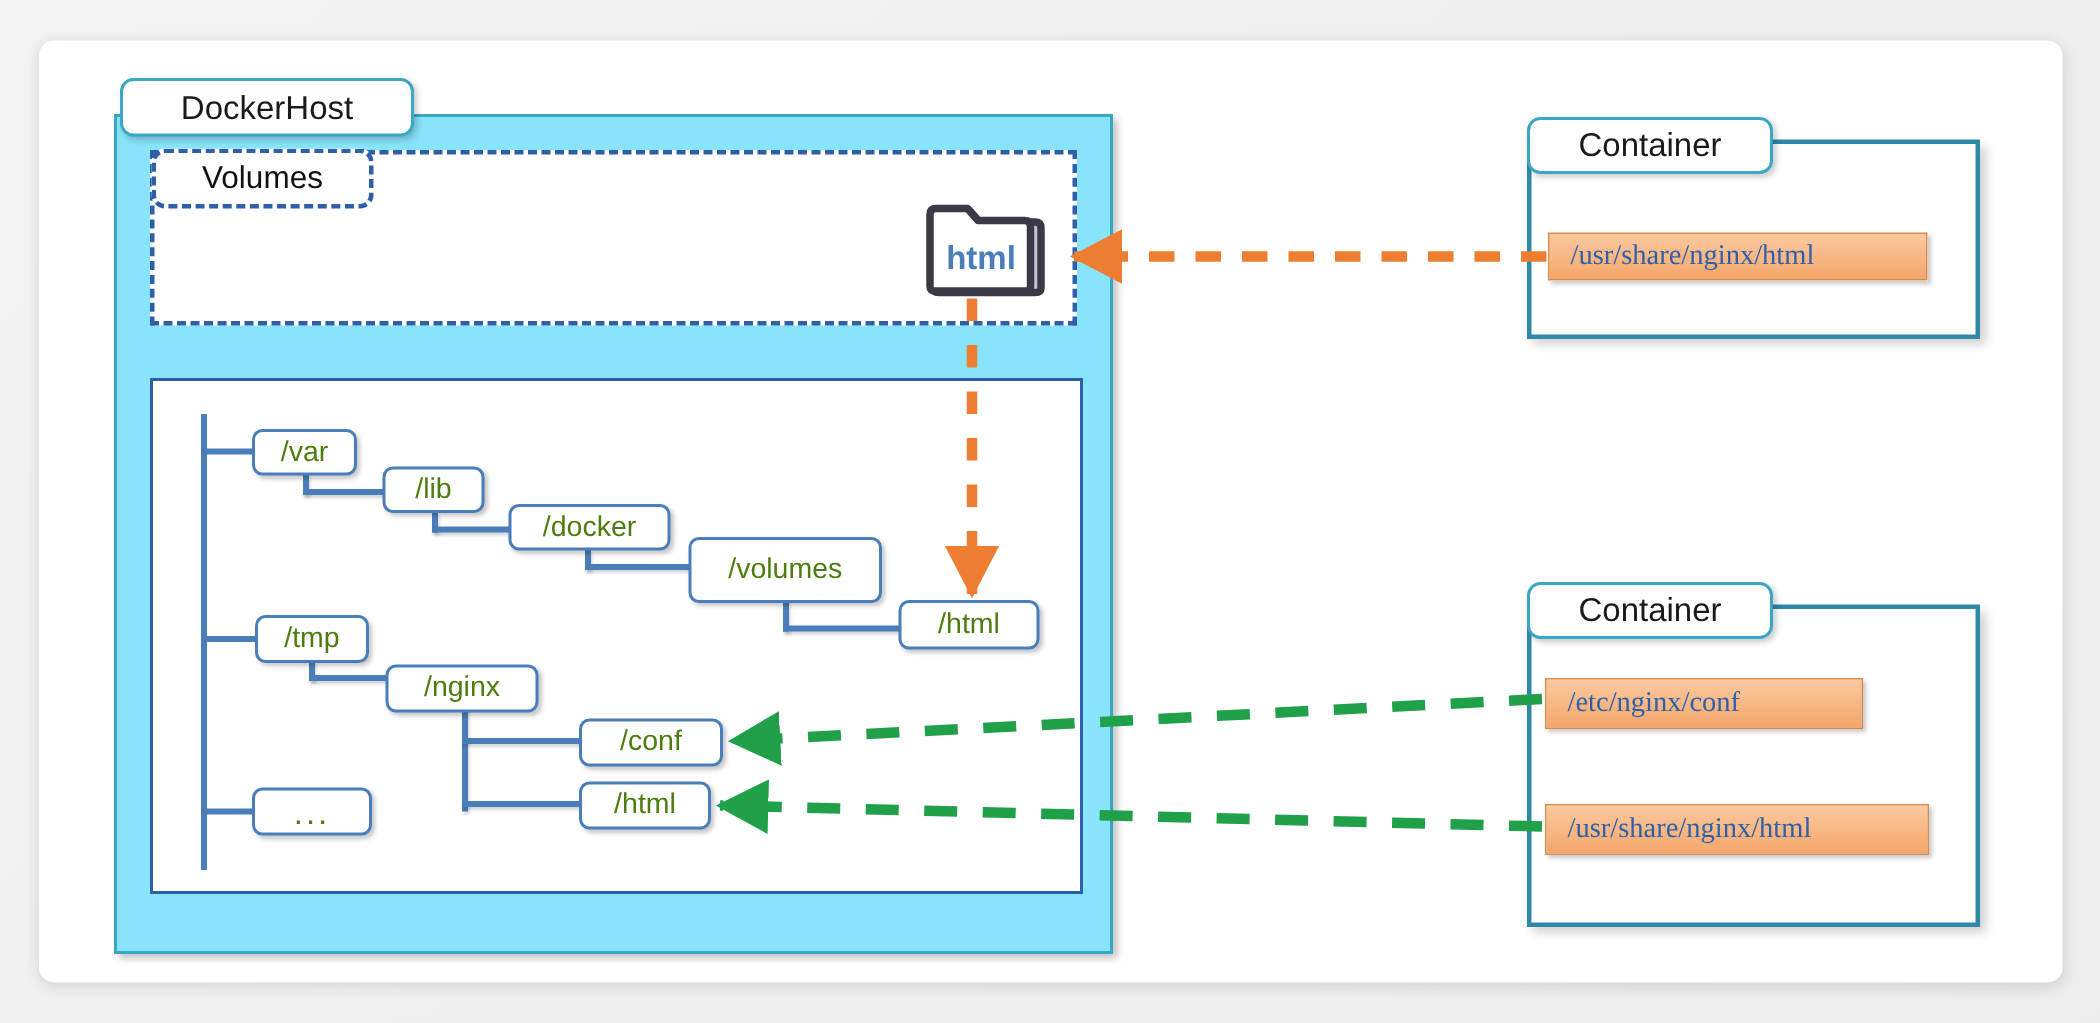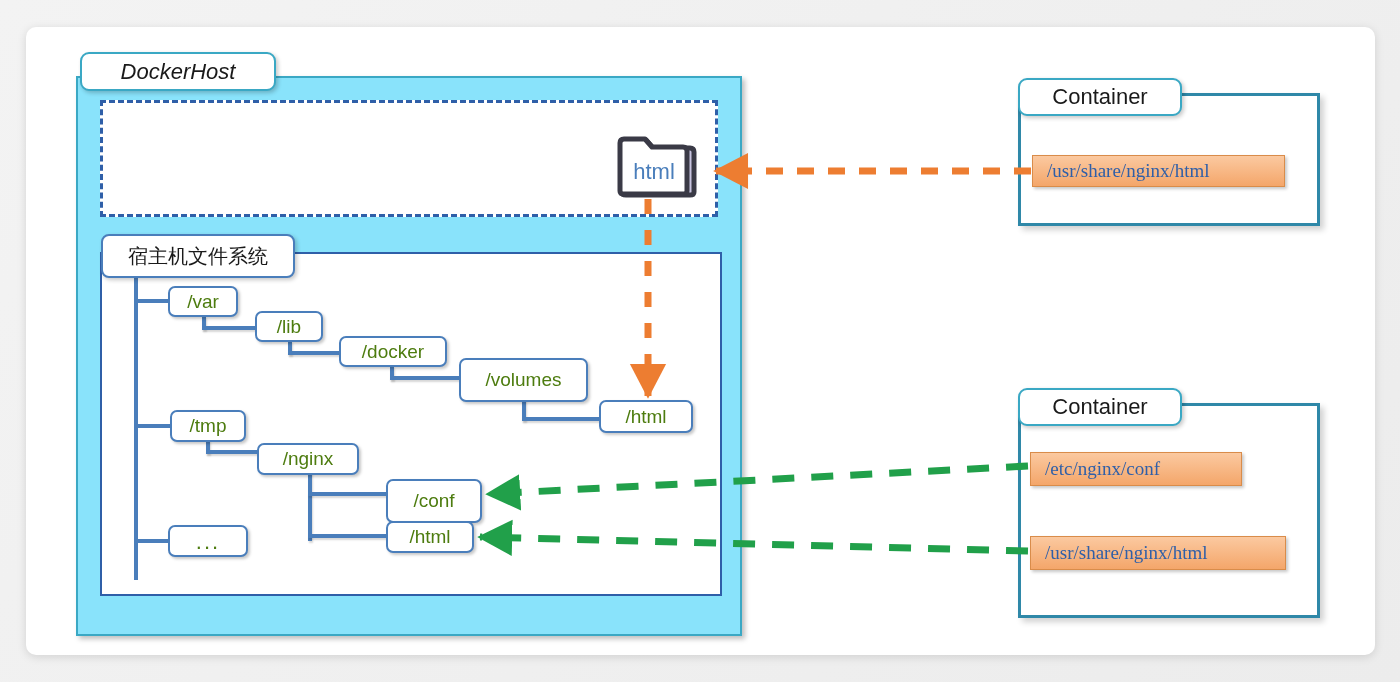--- a/index.html
+++ b/index.html
@@ -40,21 +40,20 @@
     border-radius: 9px;
     box-shadow: 2px 2px 4px rgba(0,0,0,.22);
     display: flex; align-items: center; justify-content: center;
     color: #1a1a1a;
     z-index: 6;
     box-sizing: border-box;
   }
   #dockerhost-title {
     left: 80px; top: 52px; width: 196px; height: 39px;
     font-size: 22px;
-    font-style: italic;
   }
 
   
   .volumes-body {
     position: absolute;
     left: 100px; top: 100px;
     width: 618px; height: 117px;
     background: #ffffff;
     border: 3.5px dashed #2f5fa8;
     box-sizing: border-box;
@@ -79,21 +78,21 @@
     position: absolute;
     left: 612px; top: 134px;
     width: 96px; height: 65px;
     z-index: 8;
   }
   .folder-icon .ftext {
     position: absolute;
     left: 0; top: 0; width: 84px; height: 65px;
     display: flex; align-items: center; justify-content: center;
     font-size: 22px; color: #4a7ebb;
-    padding-top: 10px; box-sizing: border-box;
+    padding-top: 10px; box-sizing: border-box; font-weight: bold;
   }
 
   
   .hostfs-body {
     position: absolute;
     left: 100px; top: 252px;
     width: 622px; height: 344px;
     background: #ffffff;
     border: 2.5px solid #2f5fa8;
     box-sizing: border-box;
@@ -211,43 +210,43 @@
     </div>
   <div class="node" style="left:599px; top:400px; width:94px;  height:33px;">
       <span>/html</span>
     </div>
   <div class="node" style="left:170px; top:410px; width:76px;  height:32px;">
       <span>/tmp</span>
     </div>
   <div class="node" style="left:257px; top:433px; width:102px; height:32px;margin-top:10px;">
       <span>/nginx</span>
     </div>
-  <div class="node" style="left:386px; top:479px; width:96px;  height:44px;text-align:right;">
+  <div class="node" style="left:386px; top:479px; width:96px;  height:32px;text-align:right;">
       <span>/conf</span>
     </div>
   <div class="node" style="left:386px; top:521px; width:88px;  height:32px;">
       <span>/html</span>
     </div>
   <div class="node" style="left:168px; top:525px; width:80px;  height:32px; font-size:22px; letter-spacing:2px; align-items:flex-start; padding-top:2px;">
       <span>...</span>
     </div>
 
   <div class="folder-icon">
     <svg width="96" height="65" viewBox="0 0 96 65" xmlns="http://www.w3.org/2000/svg">
       <path d="M10 58 L10 10 Q10 6 14 6 L34 6 L41 14 L78 14 Q82 14 82 18 L82 58 Q82 61 78 61 L14 61 Q10 61 10 58 Z" fill="#c8c4e0" stroke="#3a3a46" stroke-width="5" stroke-linejoin="round"></path>
       <path d="M8 57 L8 9 Q8 5 12 5 L33 5 L40 13 L71 13 Q75 13 75 17 L75 57 Q75 60 71 60 L12 60 Q8 60 8 57 Z" fill="#ffffff" stroke="#3a3a46" stroke-width="5" stroke-linejoin="round"></path>
     </svg>
     <div class="ftext">html</div>
   </div>
 
   <div class="titlebox" id="dockerhost-title">
       <span>DockerHost</span>
     </div>
-  <div class="titlebox" id="hostfs-title">
-      <span>宿主机文件系统</span>
+  <div class="dash-titlebox" id="volumes-title">
+      <span>Volumes</span>
     </div>
 
   <div class="ctr-body" style="left:1018px; top:93px; width:302px; height:133px;"></div>
   <div class="titlebox ctr-title" style="left:1018px; top:78px; width:164px; height:38px;">
       <span>Container</span>
     </div>
   <div class="path-chip" style="left:1032px; top:155px; width:253px; height:32px;">
       <span>/usr/share/nginx/html</span>
     </div>
 

